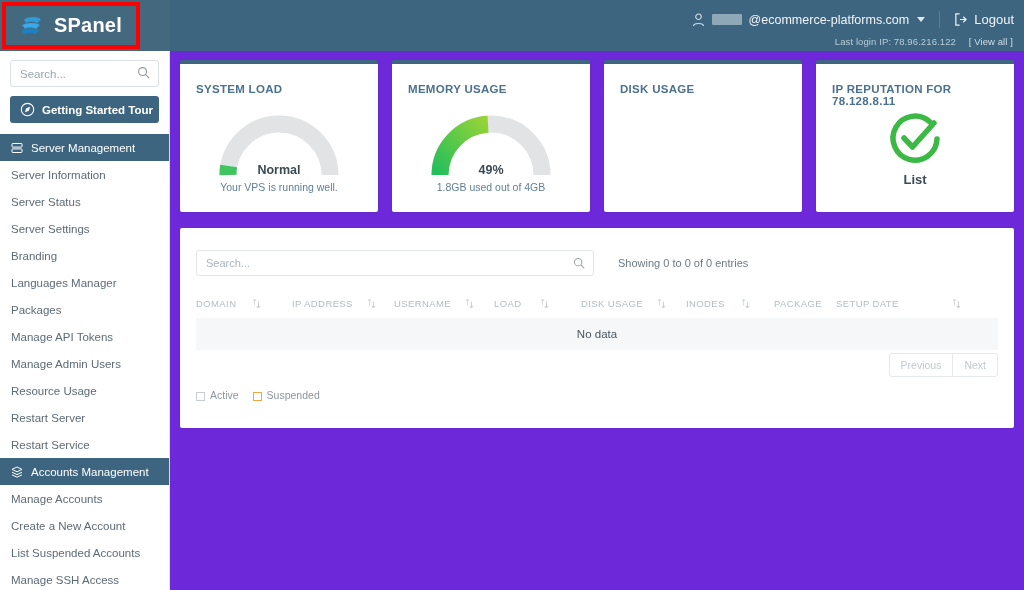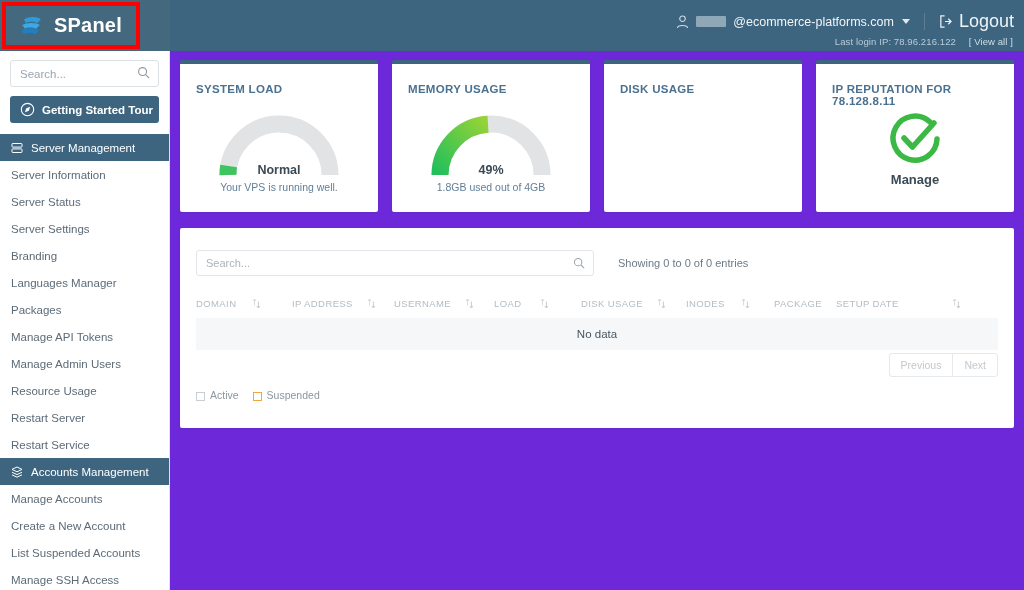--- a/index.html
+++ b/index.html
@@ -37,21 +37,21 @@
   .person-icon { width: 13px; height: 14px; display: block; opacity: .9; }
   .redact { display:inline-block; width: 30px; height: 11px; background: #8fa8b8; border-radius:1px; }
   .acct-email { color: #f0f4f7; font-size: 12.5px; }
   .caret-d {
     width: 0; height: 0; border-left: 4px solid transparent;
     border-right: 4px solid transparent; border-top: 5px solid #dfe8ee;
     margin-left: 1px;
   }
   .vsep { width: 1px; height: 17px; background: #5d7f95; margin: 0 7px; }
   .logout-icon { width: 13px; height: 13px; display: block; }
-  .logout-label { color: #eef3f6; font-size: 18px; }
+  .logout-label { color: #eef3f6; font-size: 13px; }
   .lastlogin {
     position: absolute; right: 11px; top: 36px;
     color: #b9cbd7; font-size: 9.5px; letter-spacing: .1px;
   }
   .lastlogin .viewall { margin-left: 10px; color: #cfdde6; }
 
   
   .sidebar {
     position: absolute; left: 0; top: 51px; width: 170px; height: 539px;
     background: #ffffff; border-right: 1px solid #dfe3e8;
@@ -306,21 +306,21 @@
         <div class="card-title">DISK USAGE</div>
       </div>
 
       <div class="card">
         <div class="card-title">IP REPUTATION FOR 78.128.8.11</div>
         <div class="clean-wrap">
           <svg width="58" height="58" viewBox="0 0 58 58">
             <path d="M44 12 A22 22 0 1 0 51 29" fill="none" stroke="#3cb944" stroke-width="5.5" stroke-linecap="round"></path>
             <path d="M18 28 L26.5 37 L48 13" fill="none" stroke="#3cb944" stroke-width="5.5" stroke-linecap="round" stroke-linejoin="round"></path>
           </svg>
-          <div class="clean-label">Manage</div>
+          <div class="clean-label">List</div>
         </div>
       </div>
 
     </div>
 
     <div class="panel">
       <div class="panel-top">
         <div class="tbl-search-wrap">
           <input class="tbl-search" placeholder="Search..." style="">
           <svg class="tbl-search-icon" viewBox="0 0 14 14">

